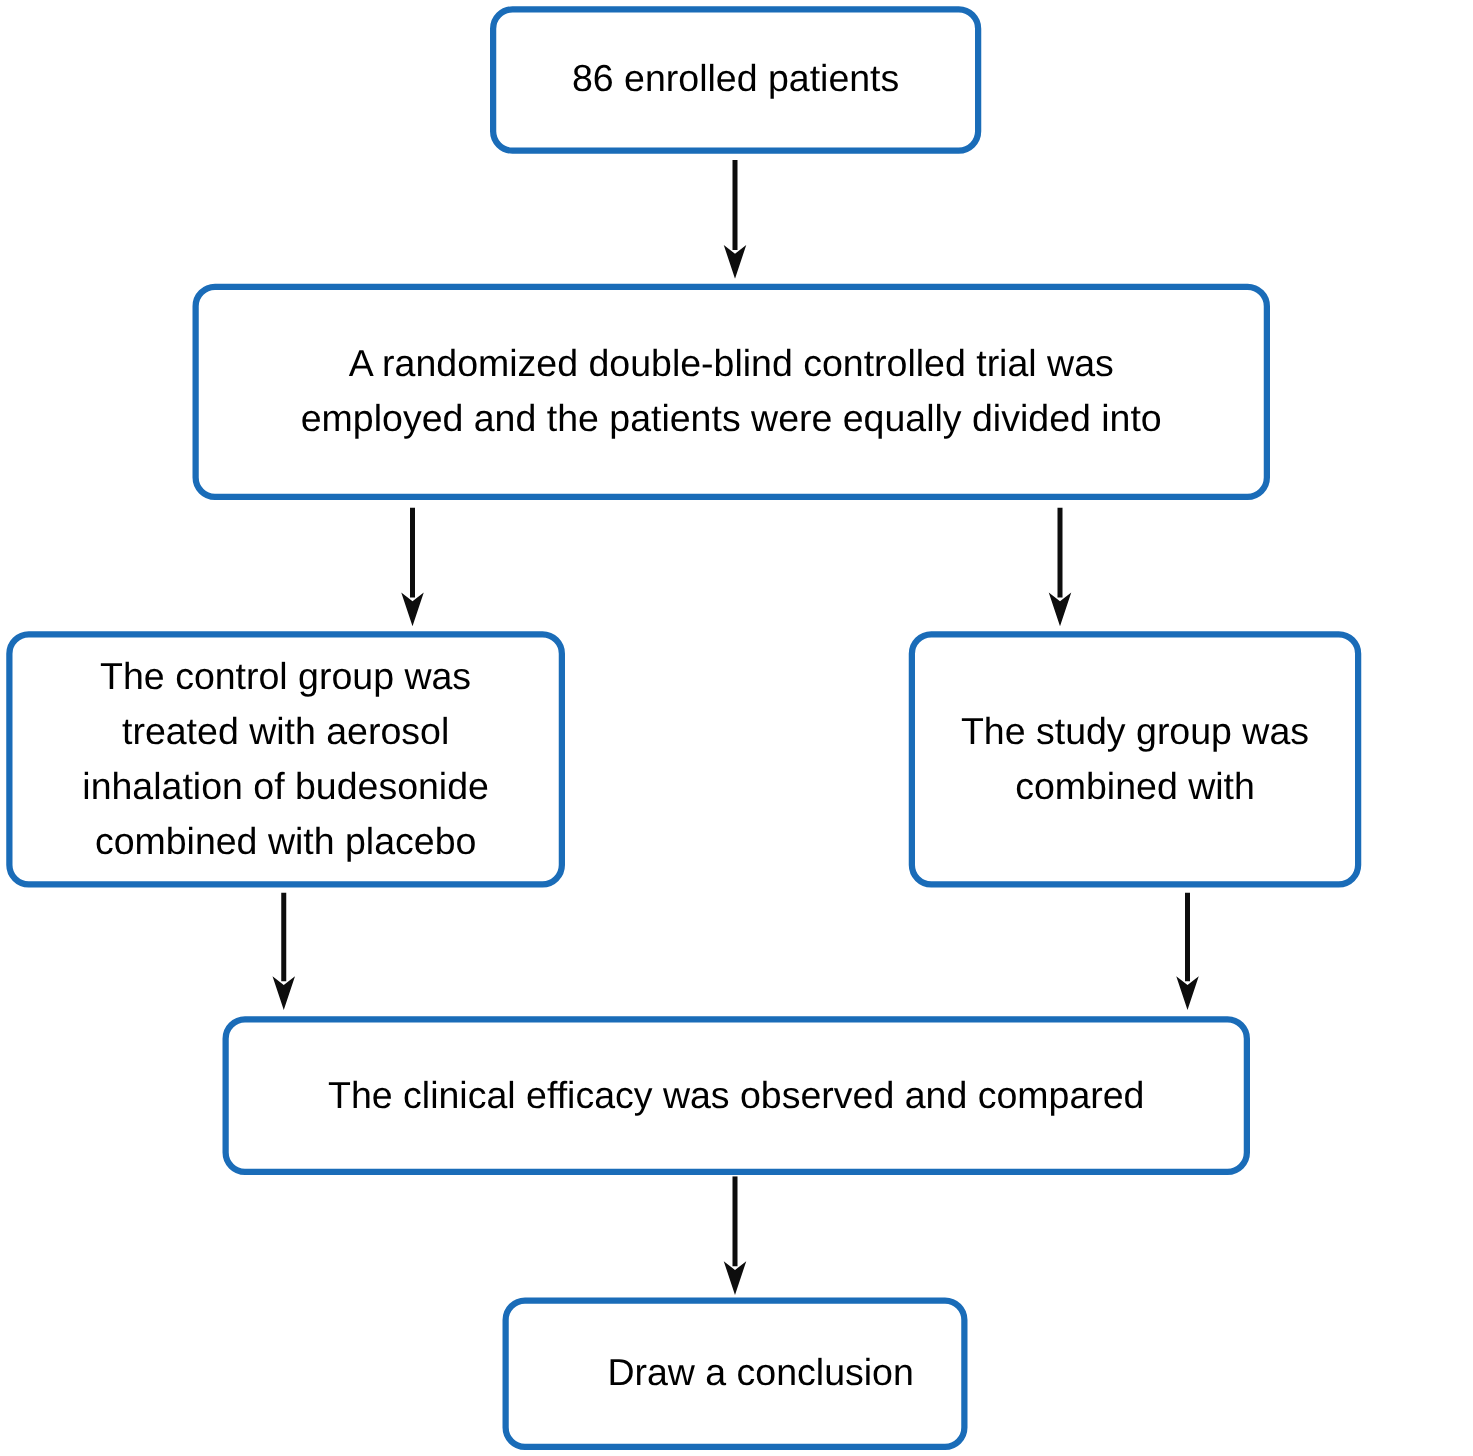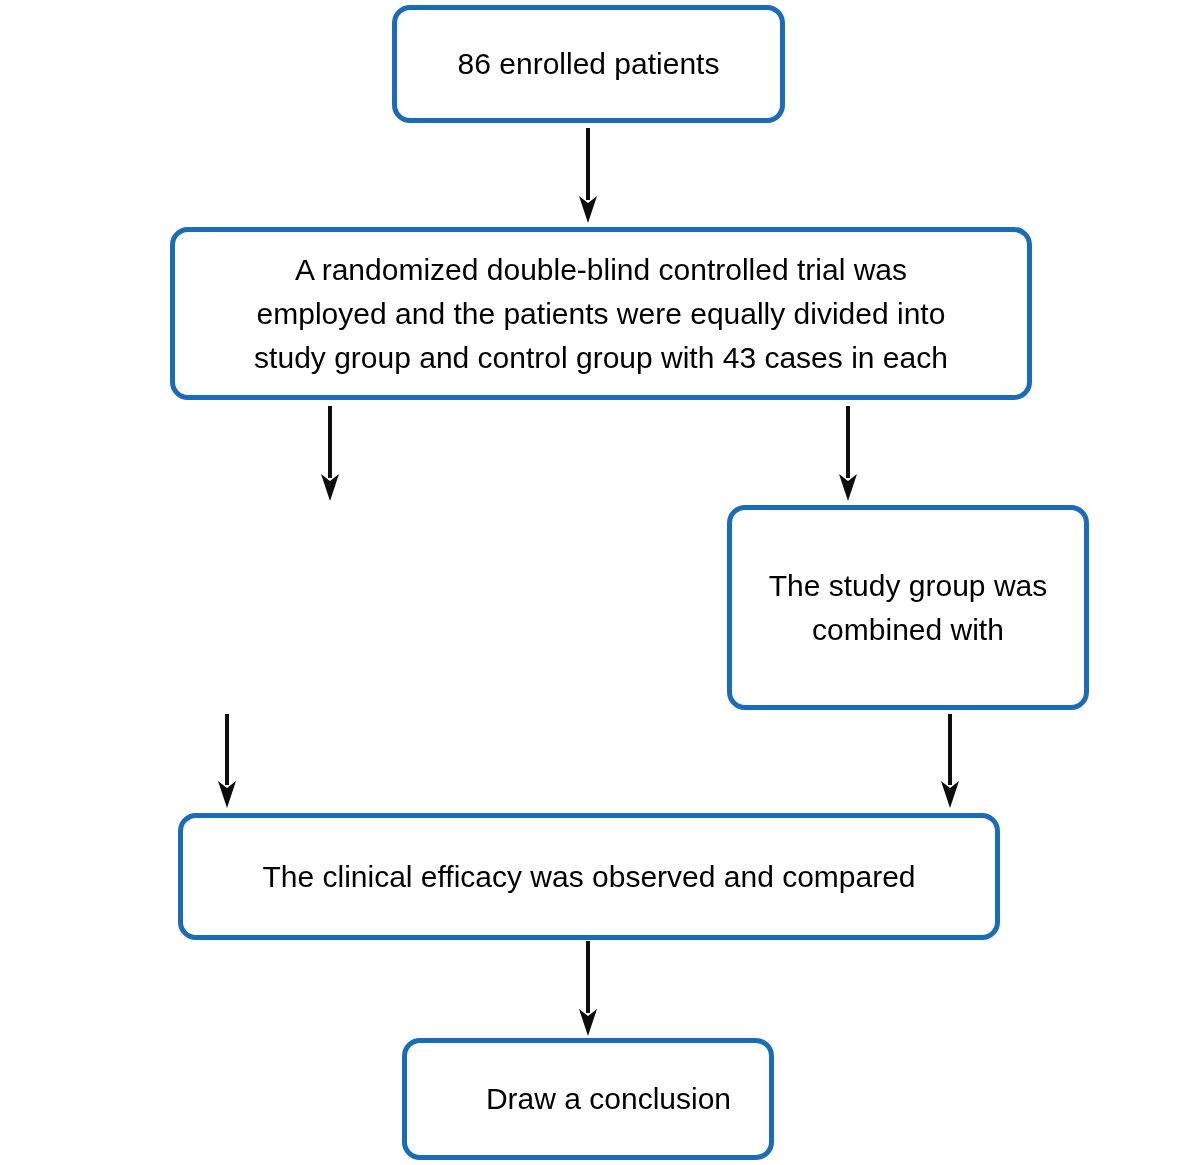--- a/index.html
+++ b/index.html
@@ -25,21 +25,21 @@
     flex-direction: column;
     align-items: center;
     justify-content: center;
     text-align: right;
     font-size: 30px;
     line-height: 44px;
     color: var(--ink);
   }
   .node .line { white-space: nowrap; }
   #node-enrolled   { left: 392px; top: 5px;    width: 393px; height: 118px; }
-  #node-randomized { left: 170px; top: 227px;  width: 862px; height: 173px; }
+  #node-randomized { left: 154px; top: 227px;  width: 862px; height: 173px; }
   #node-control    { left: 5px;   top: 505px;  width: 447px; height: 205px; }
   #node-study      { left: 727px; top: 505px;  width: 362px; height: 205px; }
   #node-efficacy   { left: 178px; top: 813px;  width: 822px; height: 127px; }
   #node-conclusion { left: 402px; top: 1038px; width: 372px; height: 122px; padding-left: 41px; }
   .arrow { position: absolute; width: 26px; }
   #arrow-enrolled-to-randomized { left: 575px; top: 128px; height: 95px; }
   #arrow-randomized-to-control  { left: 317px; top: 406px; height: 95px; }
   #arrow-randomized-to-study    { left: 835px; top: 406px; height: 95px; }
   #arrow-control-to-efficacy    { left: 214px; top: 714px; height: 94px; }
   #arrow-study-to-efficacy      { left: 937px; top: 714px; height: 94px; }
@@ -55,33 +55,38 @@
   </div>
 
   <svg class="arrow" id="arrow-enrolled-to-randomized" viewBox="0 0 26 95" xmlns="http://www.w3.org/2000/svg">
     <line x1="13" y1="0" x2="13" y2="72" stroke="#0d0d0d" stroke-width="4"></line>
     <polygon points="13,95 4,68 13,75 22,68" fill="#0d0d0d"></polygon>
   </svg>
 
   <div class="node" id="node-randomized">
     <div class="line">A randomized double-blind controlled trial was</div>
     <div class="line">employed and the patients were equally divided into</div>
-    <div class="line">study group and control group with 43 cases in each</div>
   </div>
 
   <svg class="arrow" id="arrow-randomized-to-control" viewBox="0 0 26 95" xmlns="http://www.w3.org/2000/svg">
     <line x1="13" y1="0" x2="13" y2="72" stroke="#0d0d0d" stroke-width="4"></line>
     <polygon points="13,95 4,68 13,75 22,68" fill="#0d0d0d"></polygon>
   </svg>
 
   <svg class="arrow" id="arrow-randomized-to-study" viewBox="0 0 26 95" xmlns="http://www.w3.org/2000/svg">
     <line x1="13" y1="0" x2="13" y2="72" stroke="#0d0d0d" stroke-width="4"></line>
     <polygon points="13,95 4,68 13,75 22,68" fill="#0d0d0d"></polygon>
   </svg>
 
+  <div class="node" id="node-control">
+    <div class="line">The control group was</div>
+    <div class="line">treated with aerosol</div>
+    <div class="line">inhalation of budesonide</div>
+    <div class="line">combined with placebo</div>
+  </div>
 
   <div class="node" id="node-study">
     <div class="line">The study group was</div>
     <div class="line">combined with</div>
   </div>
 
   <svg class="arrow" id="arrow-control-to-efficacy" viewBox="0 0 26 94" xmlns="http://www.w3.org/2000/svg">
     <line x1="13" y1="0" x2="13" y2="71" stroke="#0d0d0d" stroke-width="4"></line>
     <polygon points="13,94 4,67 13,74 22,67" fill="#0d0d0d"></polygon>
   </svg>

